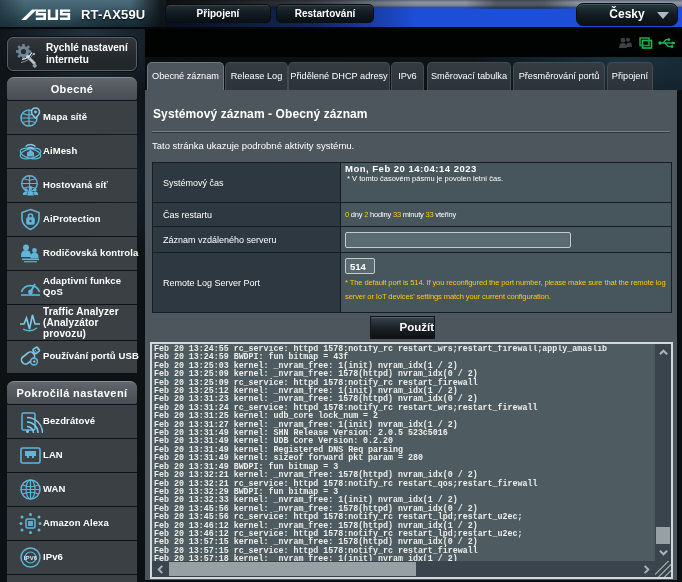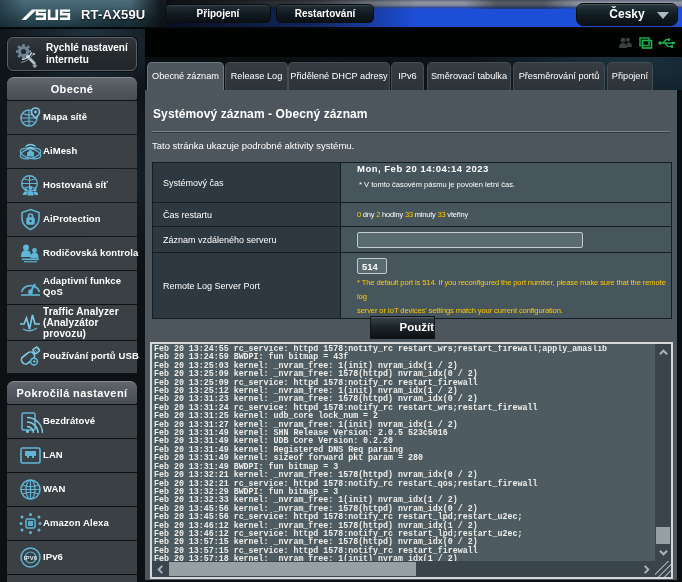--- a/index.html
+++ b/index.html
@@ -59,21 +59,21 @@
 .tab { position:absolute; top:62px; height:28px; border-radius:5px 5px 0 0; background:linear-gradient(180deg,#343b41,#2c3339); border:1px solid #454d53; border-bottom:none;
   color:#fff; font-size:9.2px; text-align:center; line-height:27px; overflow:hidden; }
 .tab.active { background:#4c565c; border-color:#6f797f; }
 
 #heading { position:absolute; left:153px; top:107px; color:#fff; font-size:12px; font-weight:bold; letter-spacing:0.1px; }
 #divider { position:absolute; left:152px; top:131px; width:518px; height:1px; background:#76818a; box-shadow:0 1px 0 #2e383d; }
 #desc { position:absolute; left:152px; top:140px; color:#fff; font-size:9.5px; }
 
 #ftable { position:absolute; left:152px; top:162px; width:520px; height:150px; border-collapse:collapse; border:1px solid #161d22; }
 #ftable th { background:#2d3840; border:1px solid #161d22; color:#fff; font-size:9px; font-weight:normal; text-align:left; padding-left:10px; width:188px; }
-#ftable td { background:#47555c; border:1px solid #161d22; color:#fff; font-size:8.5px; font-weight:bold; padding-left:16px; vertical-align:middle; }
+#ftable td { background:#47555c; border:1px solid #161d22; color:#fff; font-size:8.5px; font-weight:bold; padding-left:4px; vertical-align:middle; }
 #ftable td.vt { vertical-align:top; padding-top:0; }
 #ftable td.vt4 { vertical-align:top; padding-top:5px; }
 #ftable .b { font-weight:bold; font-size:9.5px; letter-spacing:0.5px; }
 .ylw { color:#fc0; }
 .note { font-size:7.5px; font-weight:normal; }
 .warn { color:#fc0; font-size:7.6px; font-weight:normal; letter-spacing:-0.12px; line-height:14px; margin-top:2px; }
 .inp { background:#5a6a71; border:1px solid #c6cacc; border-radius:2px; height:16px; color:#fff; font-weight:bold; font-size:9.5px; font-family:"Liberation Sans",sans-serif; padding:0 4px; vertical-align:middle; }
 #applybtn { position:absolute; left:370px; top:316px; width:65px; height:23px; border-radius:0;
   background:linear-gradient(180deg,#38444a 0%, #1b2328 50%, #0d1114 100%); border:1px solid #11161a; box-shadow:inset 0 1px 0 rgba(255,255,255,.15);
   color:#fff; font-size:11.5px; font-weight:bold; text-align:right; line-height:21px; }
@@ -339,21 +339,21 @@
   <div class="tab" style="left:607px;width:46px">Připojení</div>
   <div id="heading">Systémový záznam - Obecný záznam</div>
   <div id="divider"></div>
   <div id="desc">Tato stránka ukazuje podrobné aktivity systému.</div>
   <table id="ftable">
     <tbody>
         <tr style="height:40px">
           <th>Systémový čas</th>
           <td class="vt">
             <span class="b" style="display:block;margin-top:0">Mon, Feb 20 14:04:14 2023</span>
-            <span class="note" style="display:block;margin-top:6px">&nbsp;* V tomto časovém pásmu je povolen letní čas.</span>
+            <span class="note" style="display:block;">&nbsp;* V tomto časovém pásmu je povolen letní čas.</span>
           </td>
         </tr>
     <tr style="height:24px">
           <th>Čas restartu</th>
           <td style="font-size:7.5px;font-weight:normal;letter-spacing:-0.2px"><span class="ylw">0</span> dny <span class="ylw">2</span> hodiny <span class="ylw">33</span> minuty <span class="ylw">33</span> vteřiny</td>
         </tr>
     <tr style="height:26px">
           <th>Záznam vzdáleného serveru</th>
           <td><input class="inp" style="width: 226px;" type="text"></td>
         </tr>

